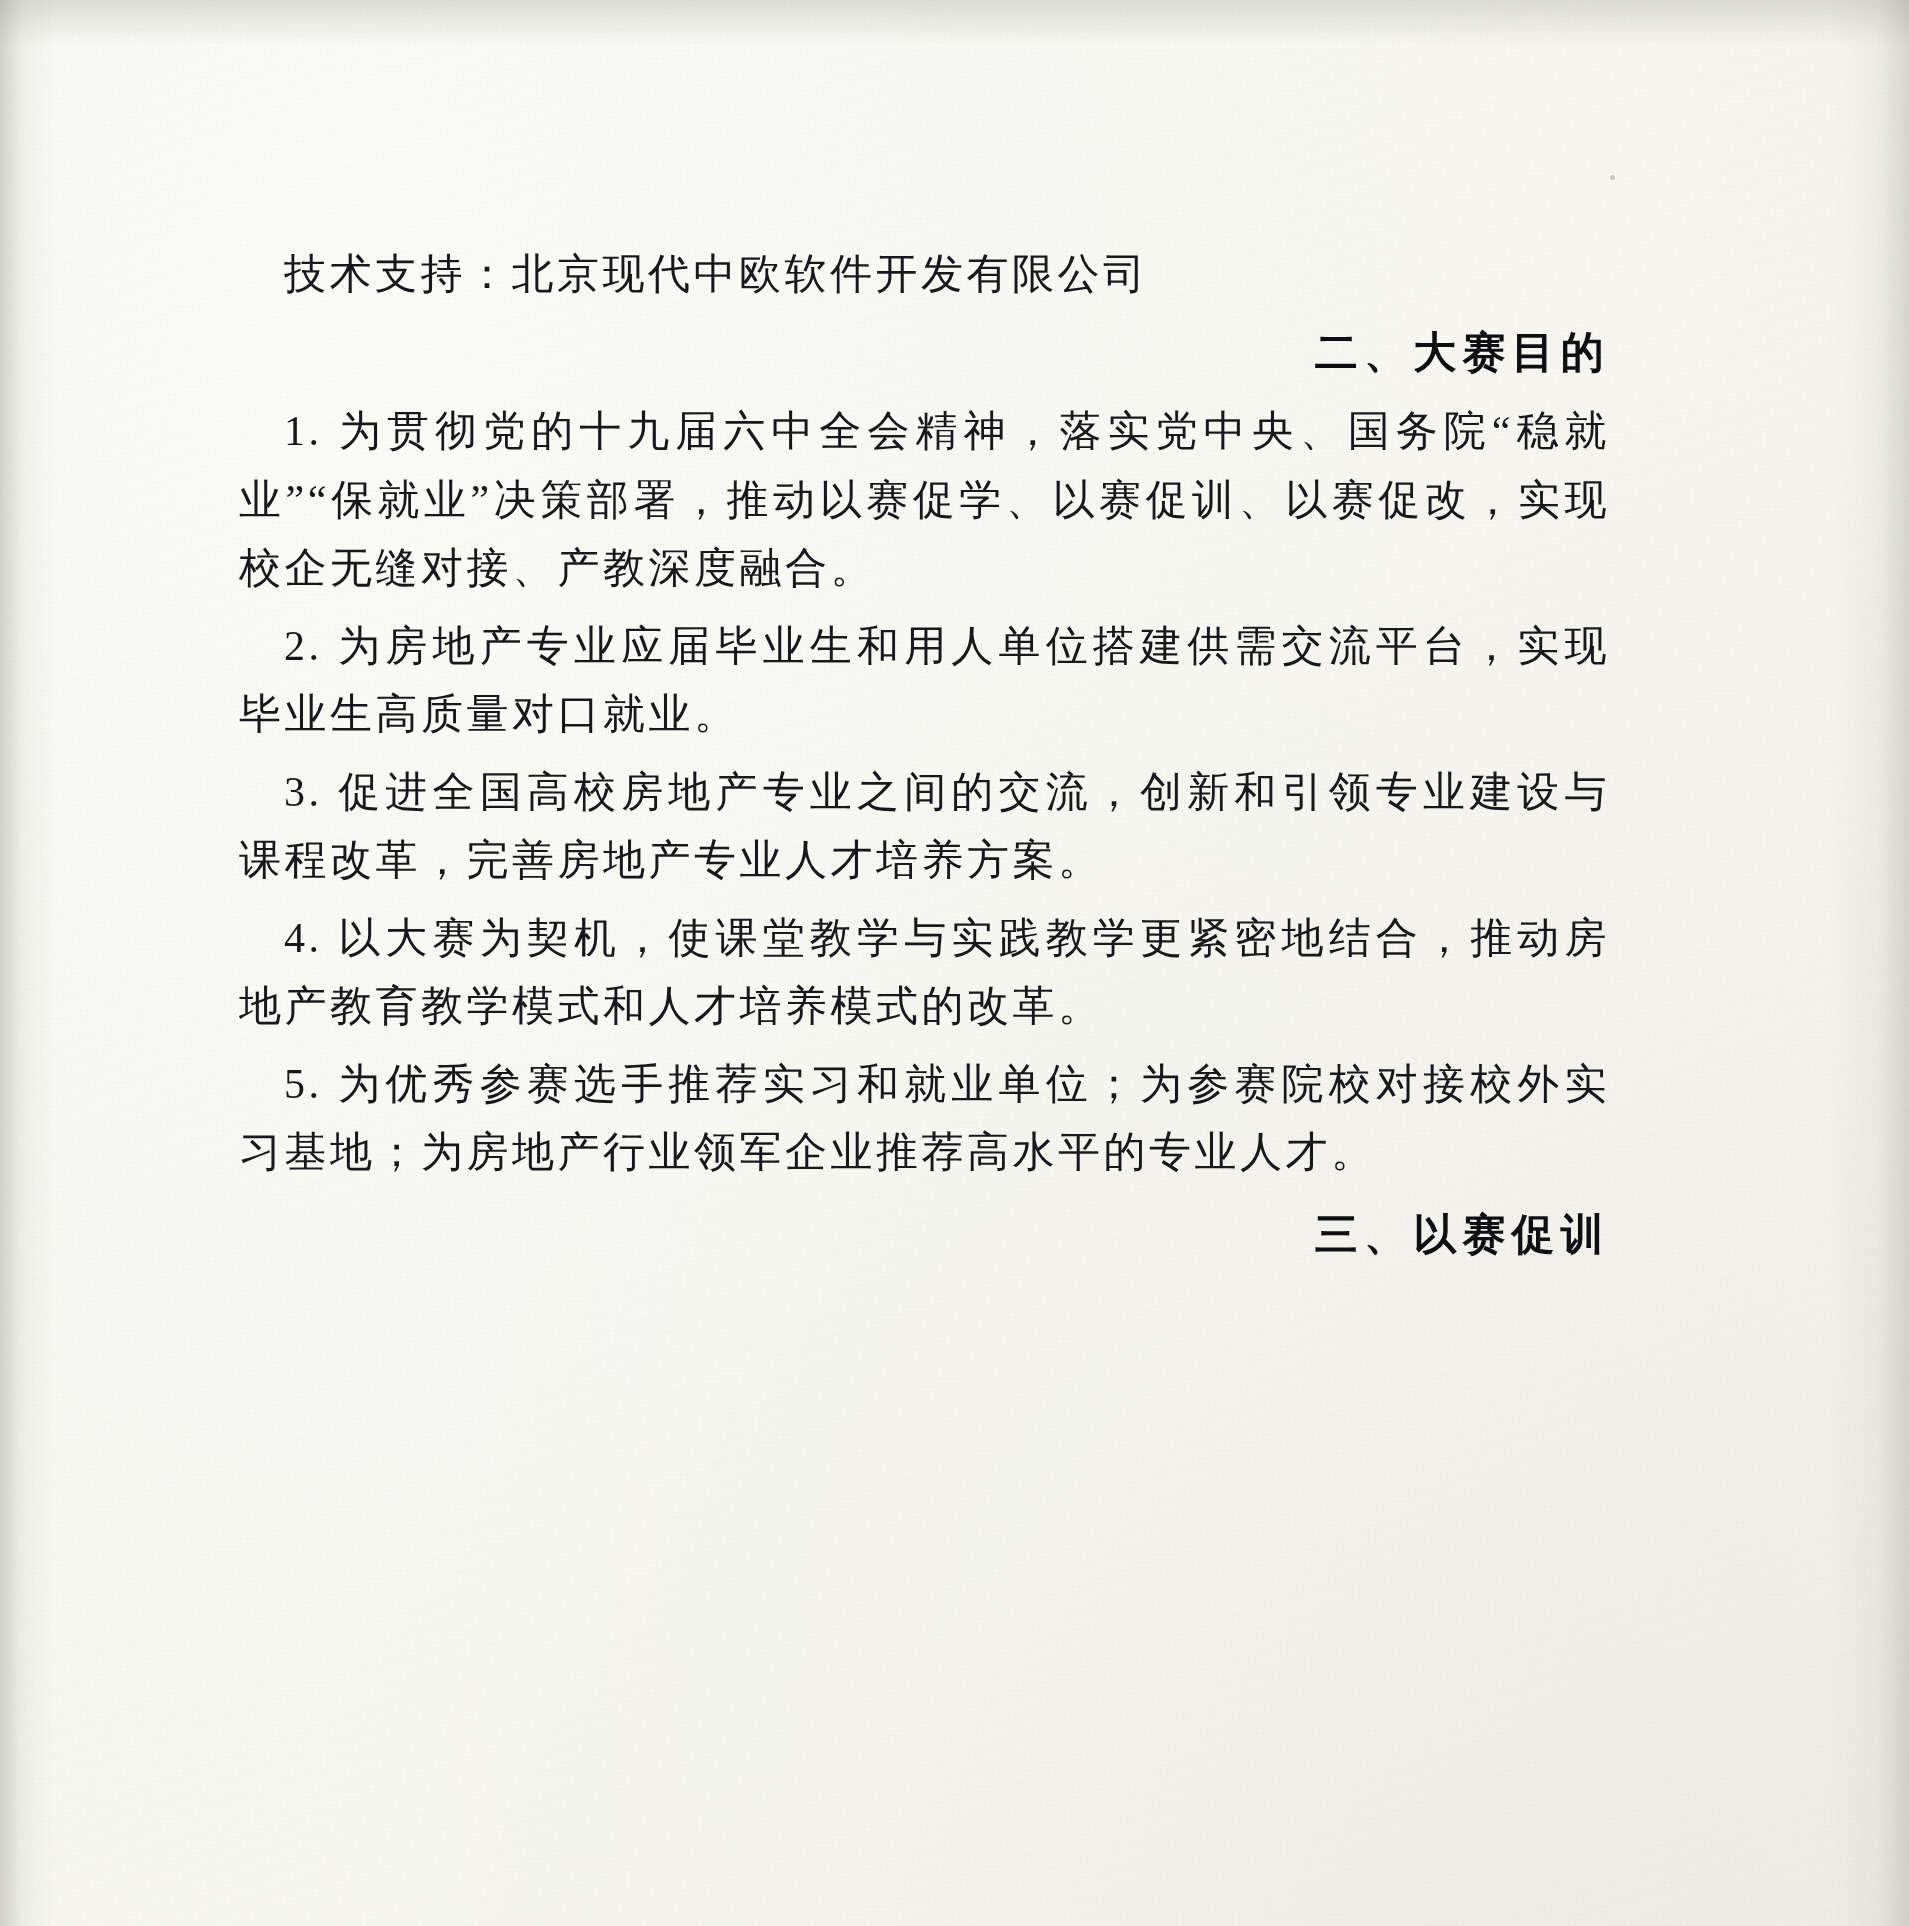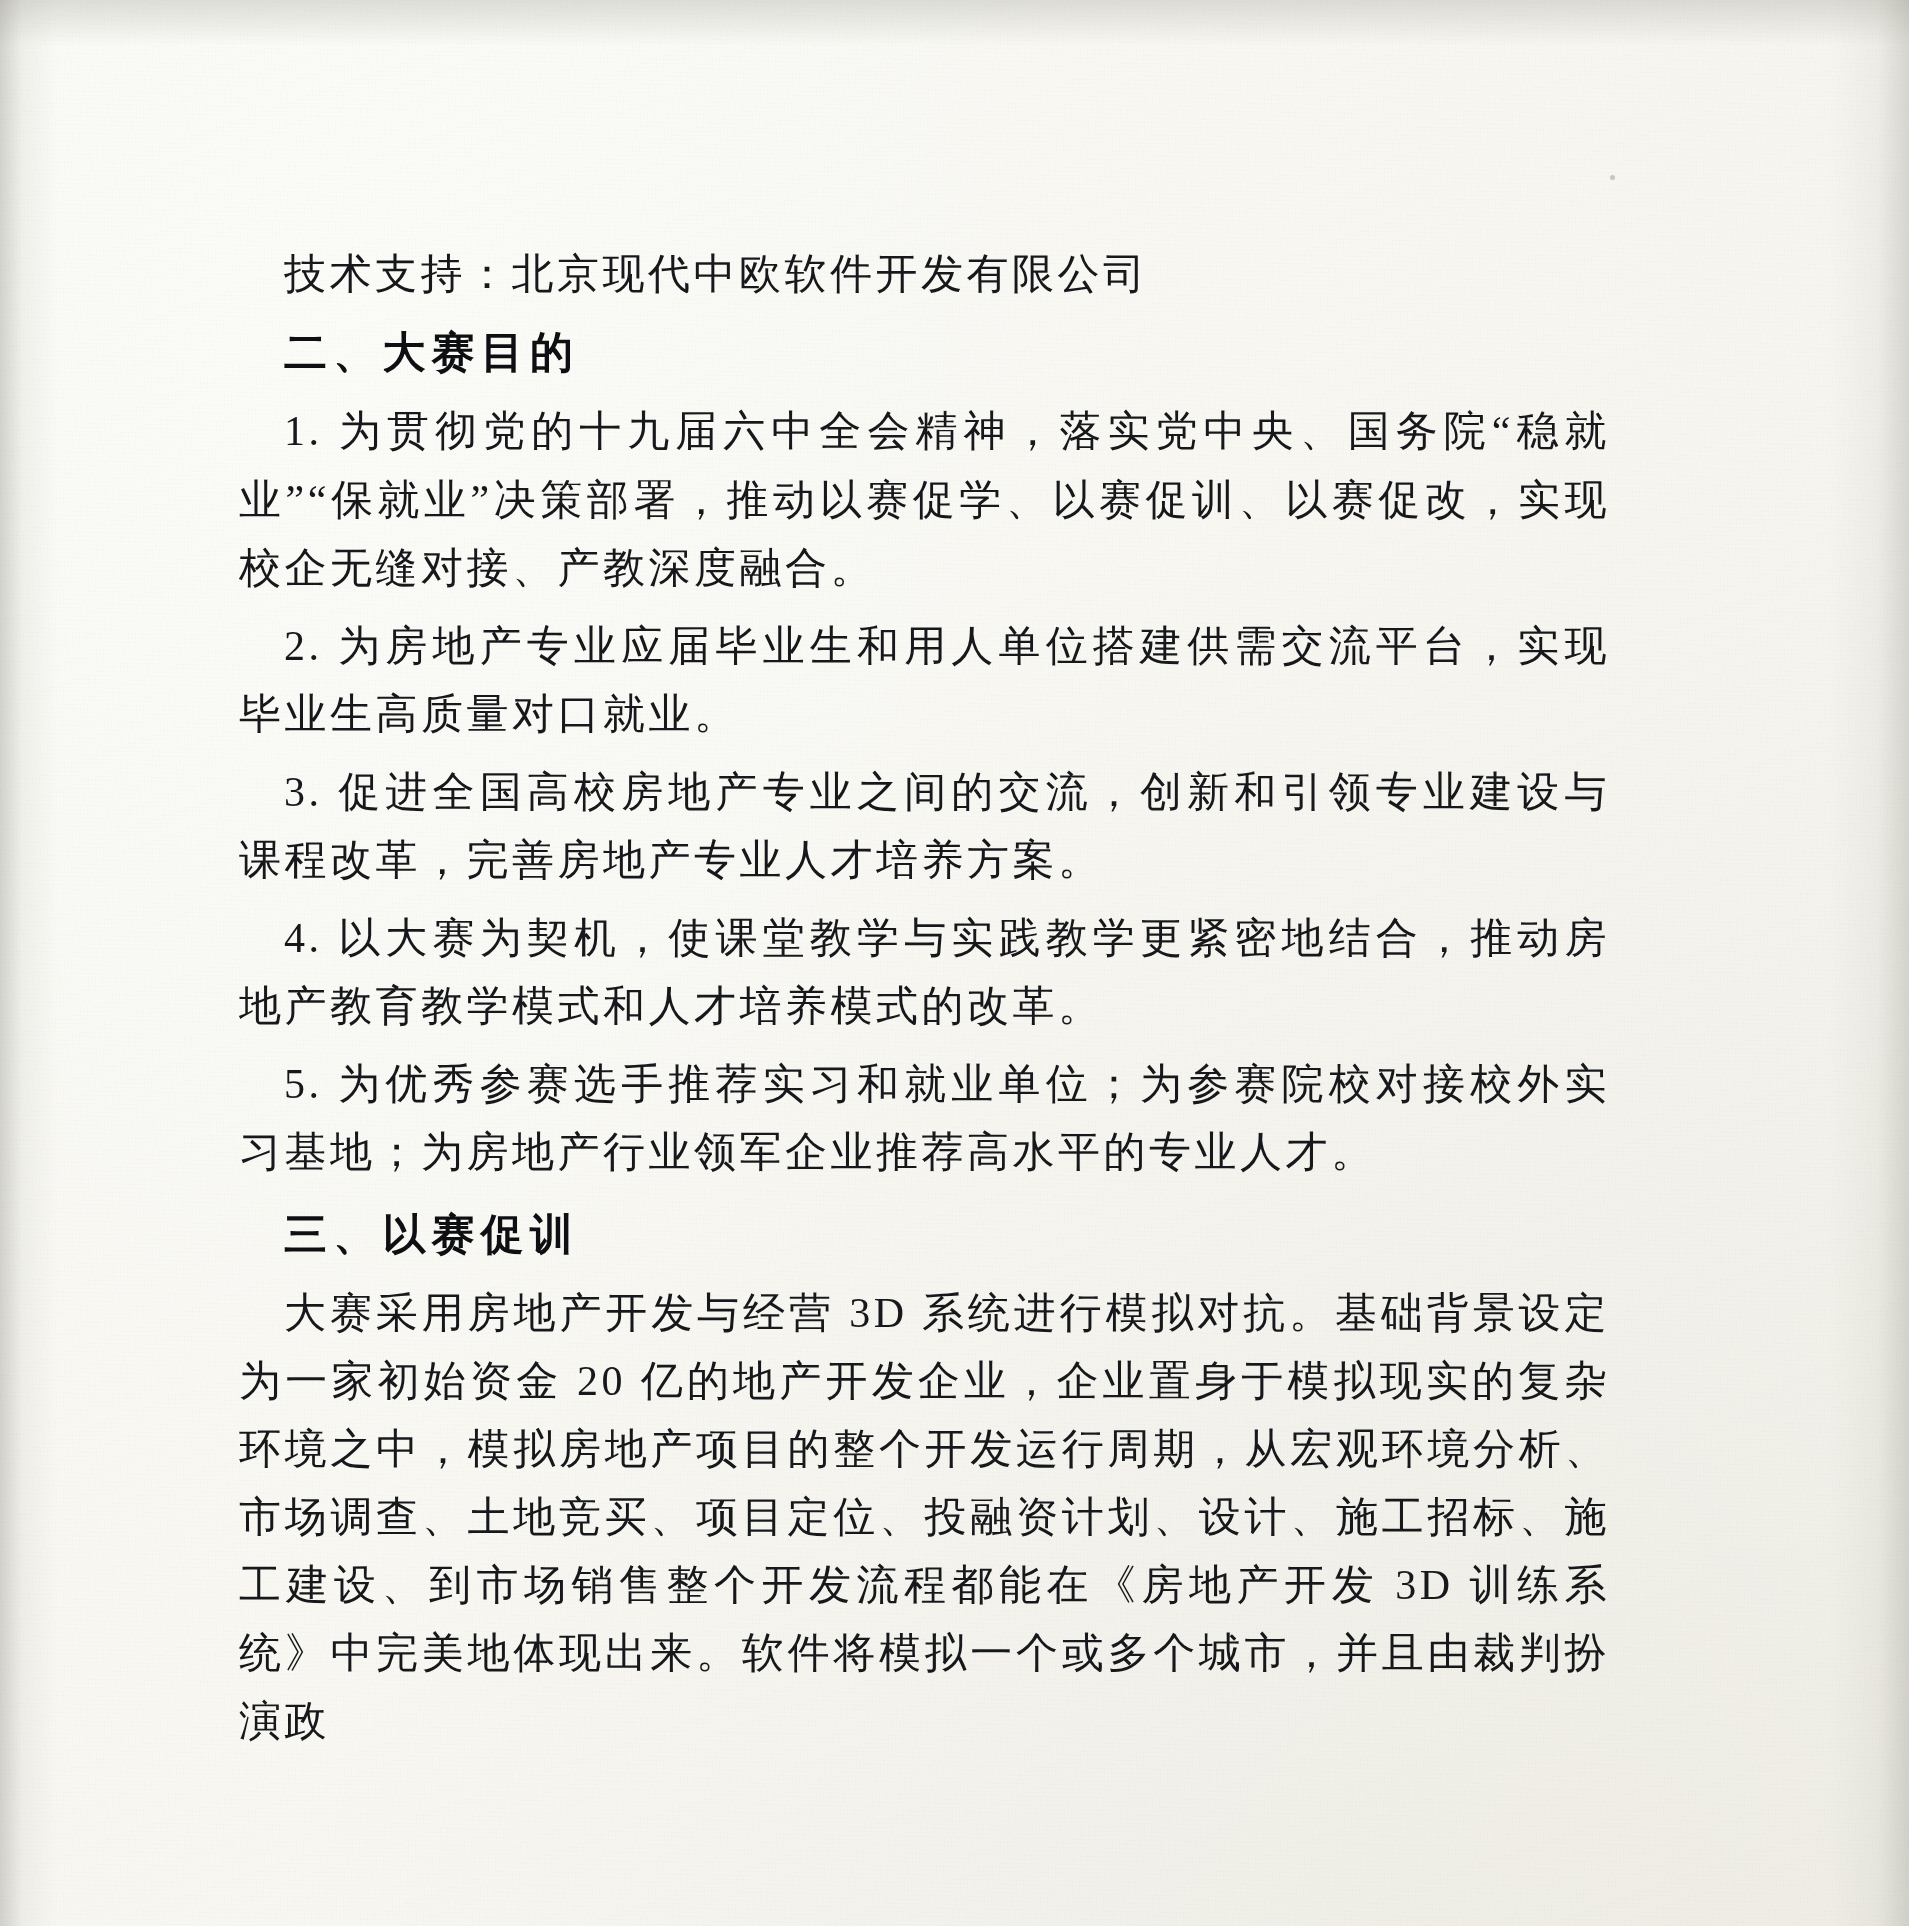--- a/index.html
+++ b/index.html
@@ -71,20 +71,21 @@
     text-indent: 45px;
   }
   .heading {
     font-size: 43px;
     line-height: 1.5;
     letter-spacing: 6.2px;
     font-weight: 700;
     color: #0d0f12;
     margin: 17px 0 11.6px 0;
     text-indent: 45px;
+    text-align: right;
   }
   .heading.first {
     margin-top: 15.4px;
   }
   .line1 {
     font-size: 42px;
     line-height: 1.5;
     letter-spacing: 3.5px;
     color: #16181c;
     margin: 12px 0 7px 0;
@@ -121,18 +122,17 @@
     <p class="para indent">2. 为房地产专业应届毕业生和用人单位搭建供需交流平台，实现毕业生高质量对口就业。</p>
 
     <p class="para indent">3. 促进全国高校房地产专业之间的交流，创新和引领专业建设与课程改革，完善房地产专业人才培养方案。</p>
 
     <p class="para indent">4. 以大赛为契机，使课堂教学与实践教学更紧密地结合，推动房地产教育教学模式和人才培养模式的改革。</p>
 
     <p class="para indent">5. 为优秀参赛选手推荐实习和就业单位；为参赛院校对接校外实习基地；为房地产行业领军企业推荐高水平的专业人才。</p>
 
     <h2 class="heading">三、以赛促训</h2>
 
-    <p class="para indent">大赛采用房地产开发与经营 3D 系统进行模拟对抗。基础背景设定为一家初始资金 20 亿的地产开发企业，企业置身于模拟现实的复杂环境之中，模拟房地产项目的整个开发运行周期，从宏观环境分析、市场调查、土地竞买、项目定位、投融资计划、设计、施工招标、施工建设、到市场销售整个开发流程都能在《房地产开发 3D 训练系统》中完美地体现出来。软件将模拟一个或多个城市，并且由裁判扮演政</p>
 
   </div>
 
 </div>
 
 
 </body></html>

